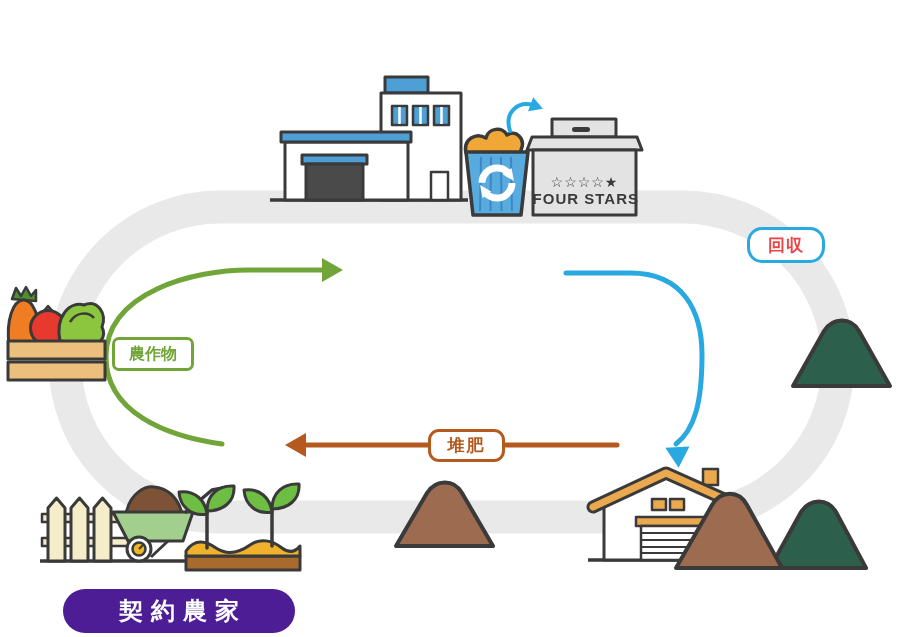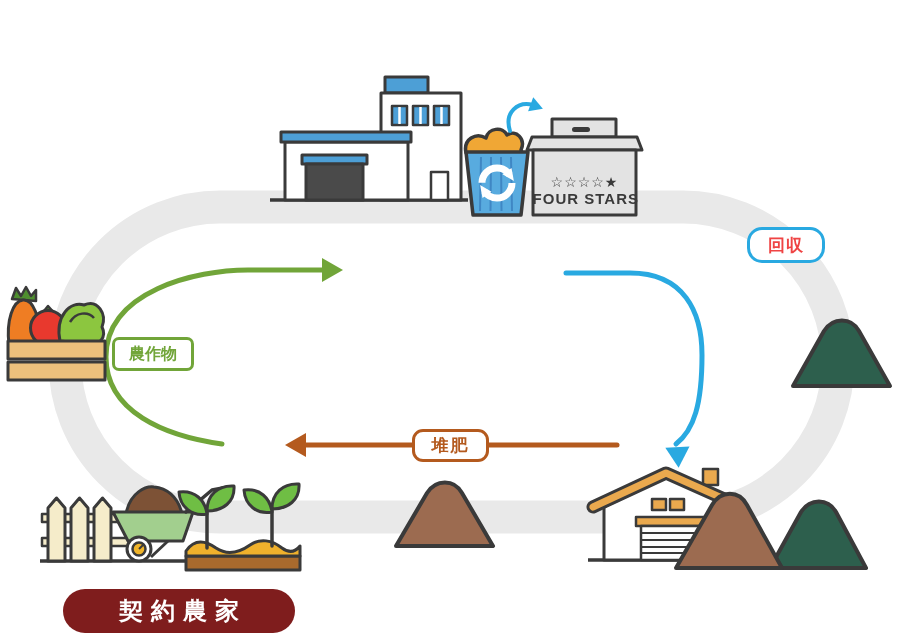--- a/index.html
+++ b/index.html
@@ -6,31 +6,31 @@
   #stage{
     position:relative;width:900px;height:637px;overflow:hidden;background:#fff;
     font-family:"Liberation Sans","DejaVu Sans",sans-serif;
   }
   #art{position:absolute;left:0;top:0;}
   .pill{
     position:absolute;display:flex;align-items:center;justify-content:center;
     color:#fff;font-weight:bold;border-radius:23px;white-space:nowrap;
   }
   .pill-food{left:292px;top:3px;width:226px;height:42px;background:#29a9e1;font-size:22px;letter-spacing:3px;}
-  .pill-farm{left:63px;top:589px;width:224px;height:44px;background:#7f1d1d;font-size:24px;letter-spacing:8px;padding-left:8px;}
+  .pill-farm{left:63px;top:589px;width:224px;height:44px;background:#4c1d95;font-size:24px;letter-spacing:8px;padding-left:8px;}
   .pill-recycle{left:619px;top:589px;width:242px;height:44px;background:#a5673b;font-size:22px;letter-spacing:2px;}
   .tag{
     position:absolute;display:flex;align-items:center;justify-content:center;
     background:#fff;font-weight:bold;white-space:nowrap;box-sizing:border-box;
   }
   .tag-input{left:510px;top:57px;width:140px;height:32px;border:3px solid #29a9e1;color:#29a9e1;border-radius:12px;font-size:15px;}
   .tag-collect{left:747px;top:227px;width:78px;height:36px;border:3px solid #29a9e1;color:#ef4444;border-radius:15px;font-size:17px;letter-spacing:1px;}
   .tag-ferment{left:686px;top:338px;width:102px;height:32px;border:3px solid #29a9e1;color:#29a9e1;border-radius:11px;font-size:15px;}
   .tag-crops{left:112px;top:337px;width:82px;height:34px;border:3px solid #71a539;color:#71a539;border-radius:7px;font-size:16px;}
-  .tag-compost{left:412px;top:429px;width:77px;height:33px;border:3px solid #b45a1e;color:#b45a1e;border-radius:11px;font-size:17px;letter-spacing:2px;}
+  .tag-compost{left:428px;top:429px;width:77px;height:33px;border:3px solid #b45a1e;color:#b45a1e;border-radius:11px;font-size:17px;letter-spacing:2px;}
   .stars-row{position:absolute;left:532px;top:174px;width:105px;text-align:center;color:#3a3a3a;font-size:14px;letter-spacing:1px;line-height:16px;}
   .stars-name{position:absolute;left:530px;top:190px;width:109px;text-align:right;color:#3a3a3a;font-size:15px;font-weight:bold;letter-spacing:1px;line-height:18px;}
 </style>
 </head>
 <body>
 
 <div id="stage">
 
   <svg id="art" width="900" height="637" viewBox="0 0 900 637">
 

